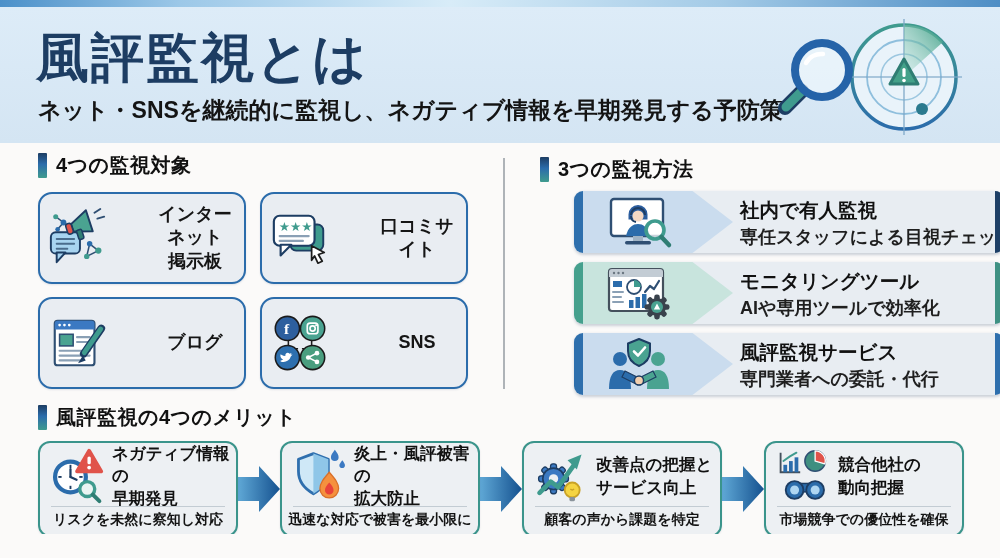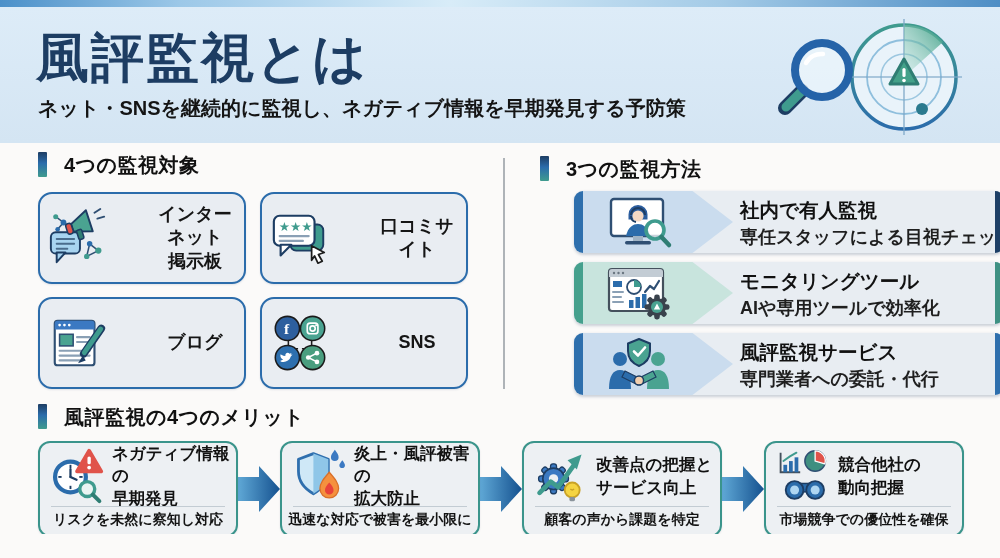--- a/index.html
+++ b/index.html
@@ -7,25 +7,25 @@
   body { font-family:"Liberation Sans","DejaVu Sans",sans-serif; background:#fbfaf9; }
   #app { position:relative; width:1000px; height:534px; overflow:hidden; background:#fbfaf9; }
 
   
   .top-stripe { position:absolute; top:0; left:0; width:1000px; height:7px;
     background:linear-gradient(90deg,#4b90c9 0%,#9cc8e8 18%,#d8ecf8 45%,#a4cbe7 72%,#4e8ec5 100%); }
   .header { position:absolute; top:7px; left:0; width:1000px; height:136px;
     background:linear-gradient(180deg,#ddecf8 0%,#d4e5f3 100%); }
   .header-title { position:absolute; left:36px; top:16px; font-size:53px; font-weight:900;
     color:#1d3d63; letter-spacing:2px; }
-  .header-subtitle { position:absolute; left:38px; top:88px; font-size:20px; font-weight:800; color:#141414; }
+  .header-subtitle { position:absolute; left:38px; top:88px; font-size:23px; font-weight:800; color:#141414; }
   .header-illo { position:absolute; right:28px; top:6px; }
 
   
-  .sec-head { position:absolute; display:flex; align-items:flex-start; gap:17px; }
+  .sec-head { position:absolute; display:flex; align-items:center; gap:9px; }
   .sec-bar { width:9px; height:25px; border-radius:1px;
     background:linear-gradient(180deg,#1d3d63 0%,#2b6cab 45%,#3f9b8e 100%); }
   .sec-title { font-size:20px; font-weight:800; color:#111; letter-spacing:0.5px; }
 
   
   .targets-grid { position:absolute; left:38px; top:192px; width:430px;
     display:grid; grid-template-columns:208px 208px; grid-template-rows:92px 92px; gap:13px 14px; }
   .t-card { border:2.5px solid #2b6cab; border-radius:14px; background:#e9edf2;
     display:flex; align-items:center; box-shadow:0 1px 2px rgba(30,60,100,.12); }
   .t-card .t-icon { flex:0 0 76px; display:flex; justify-content:center; }

